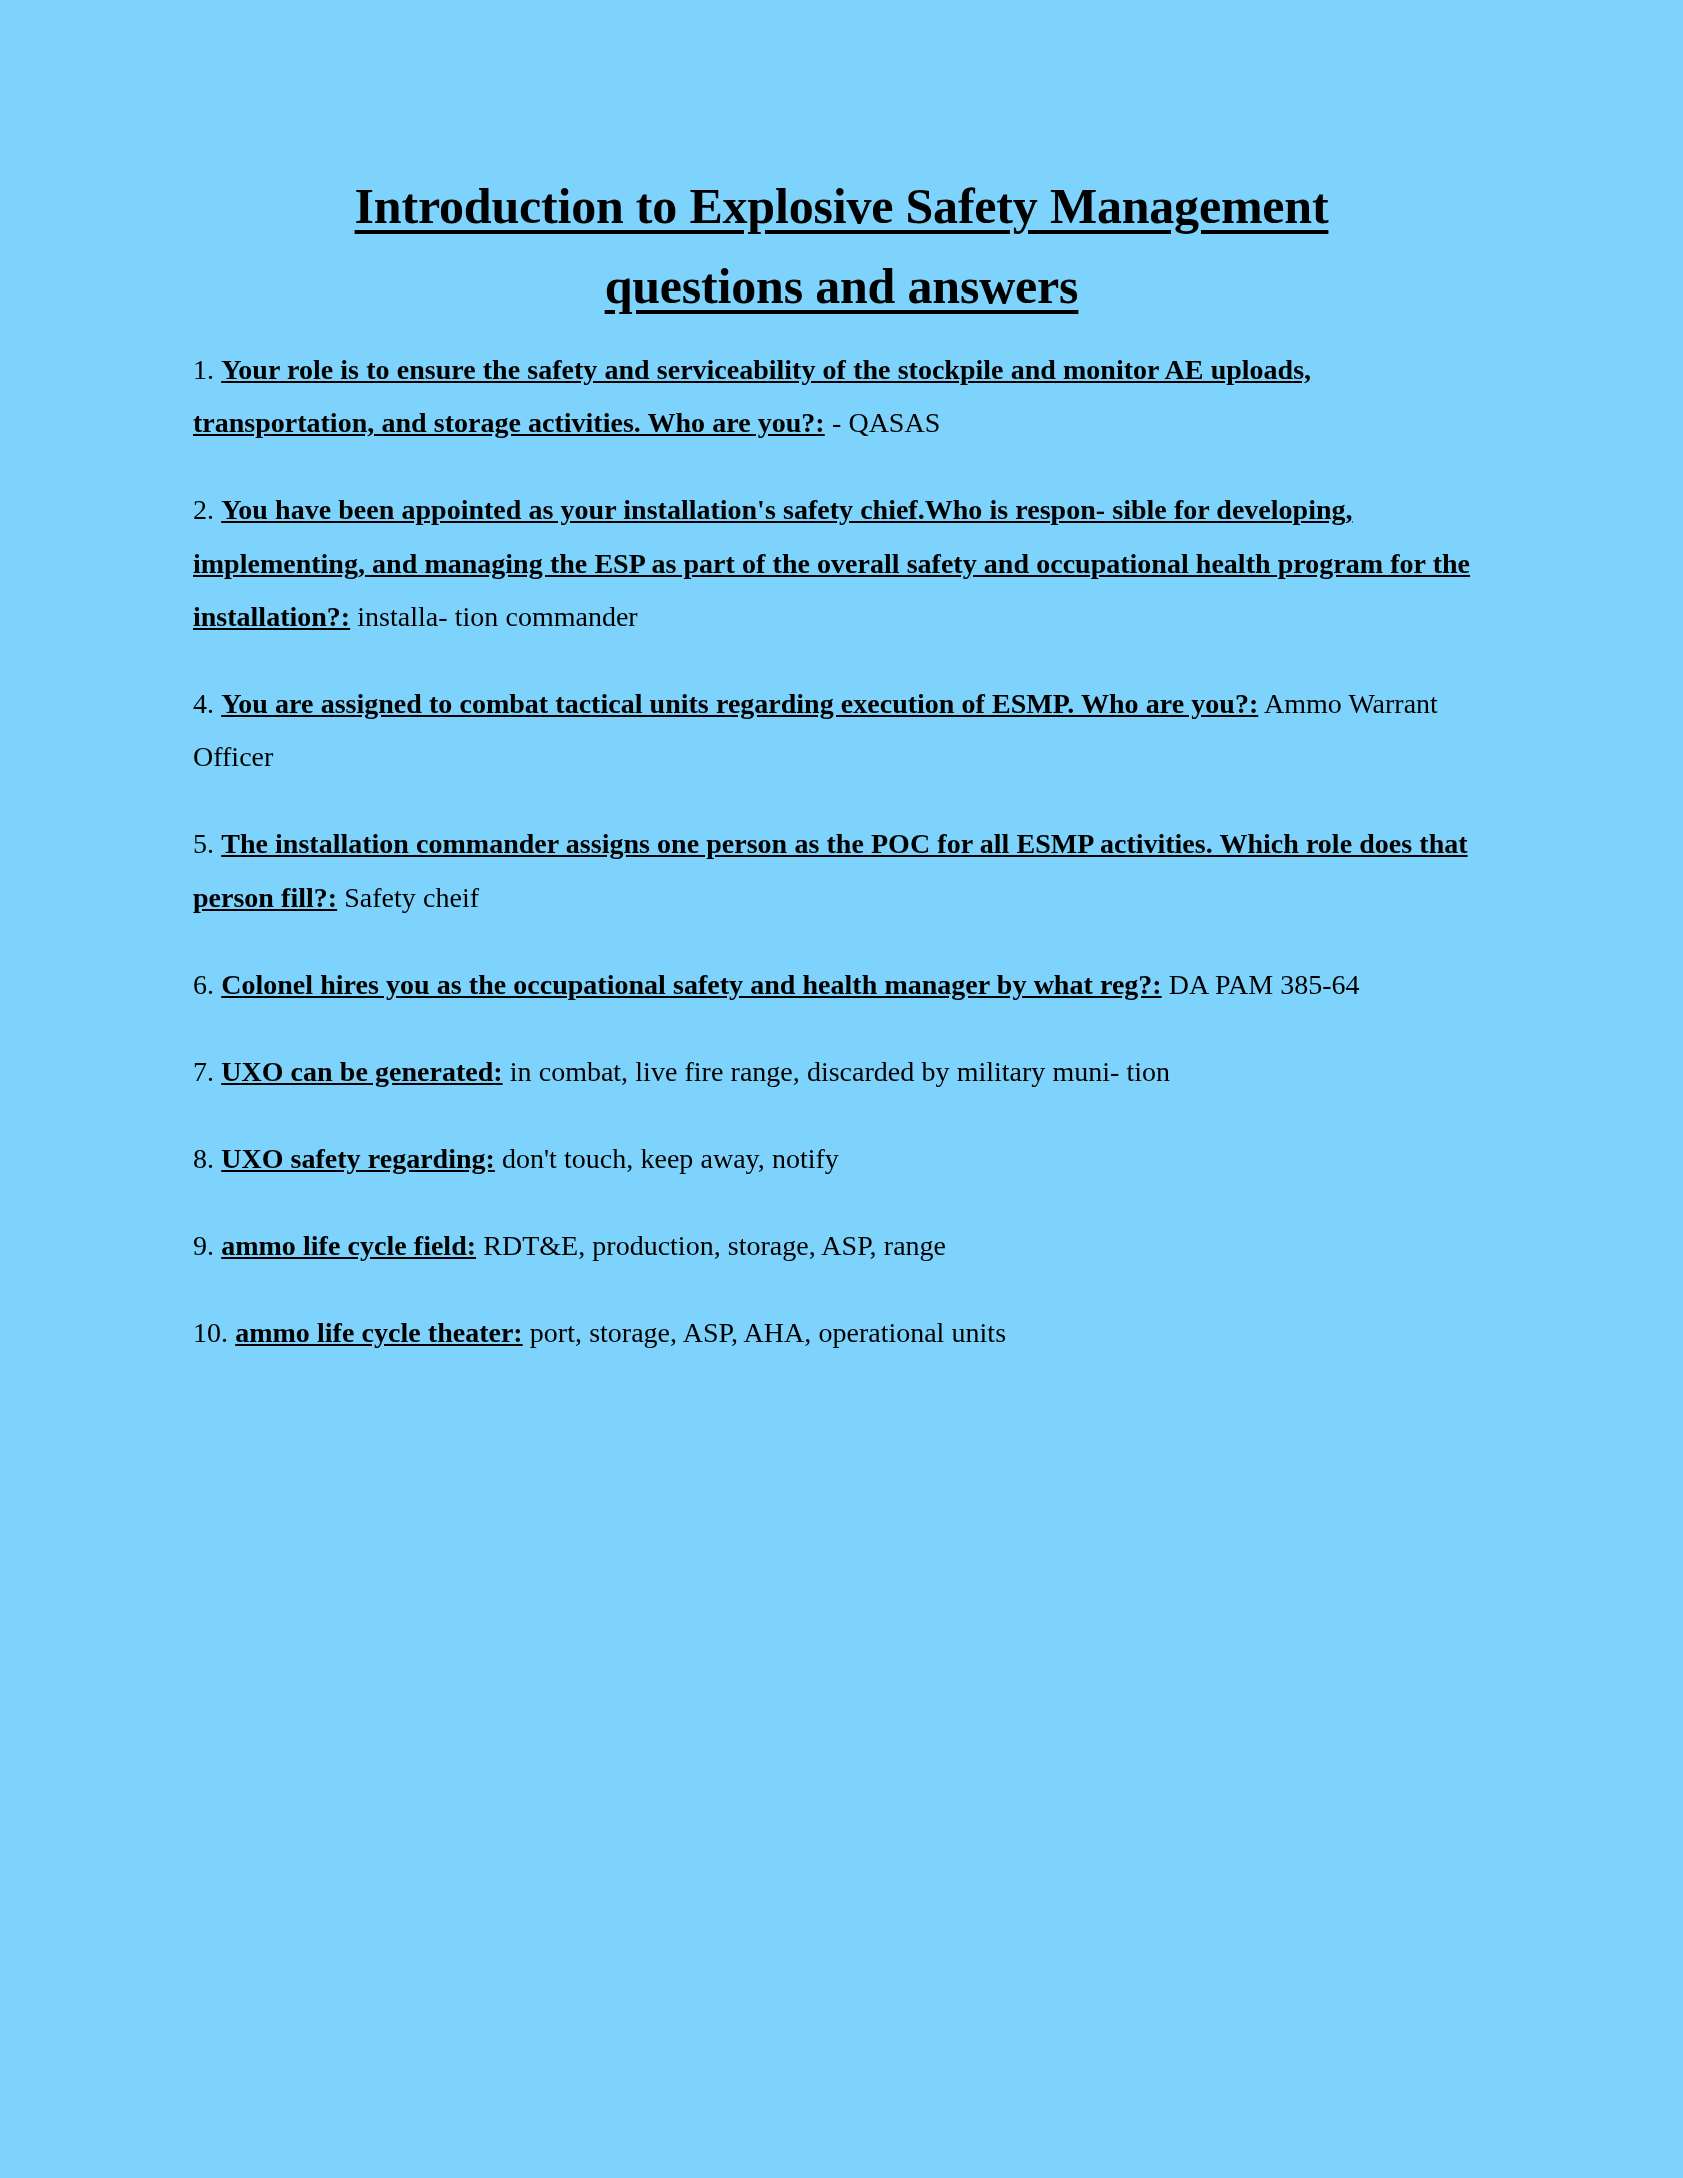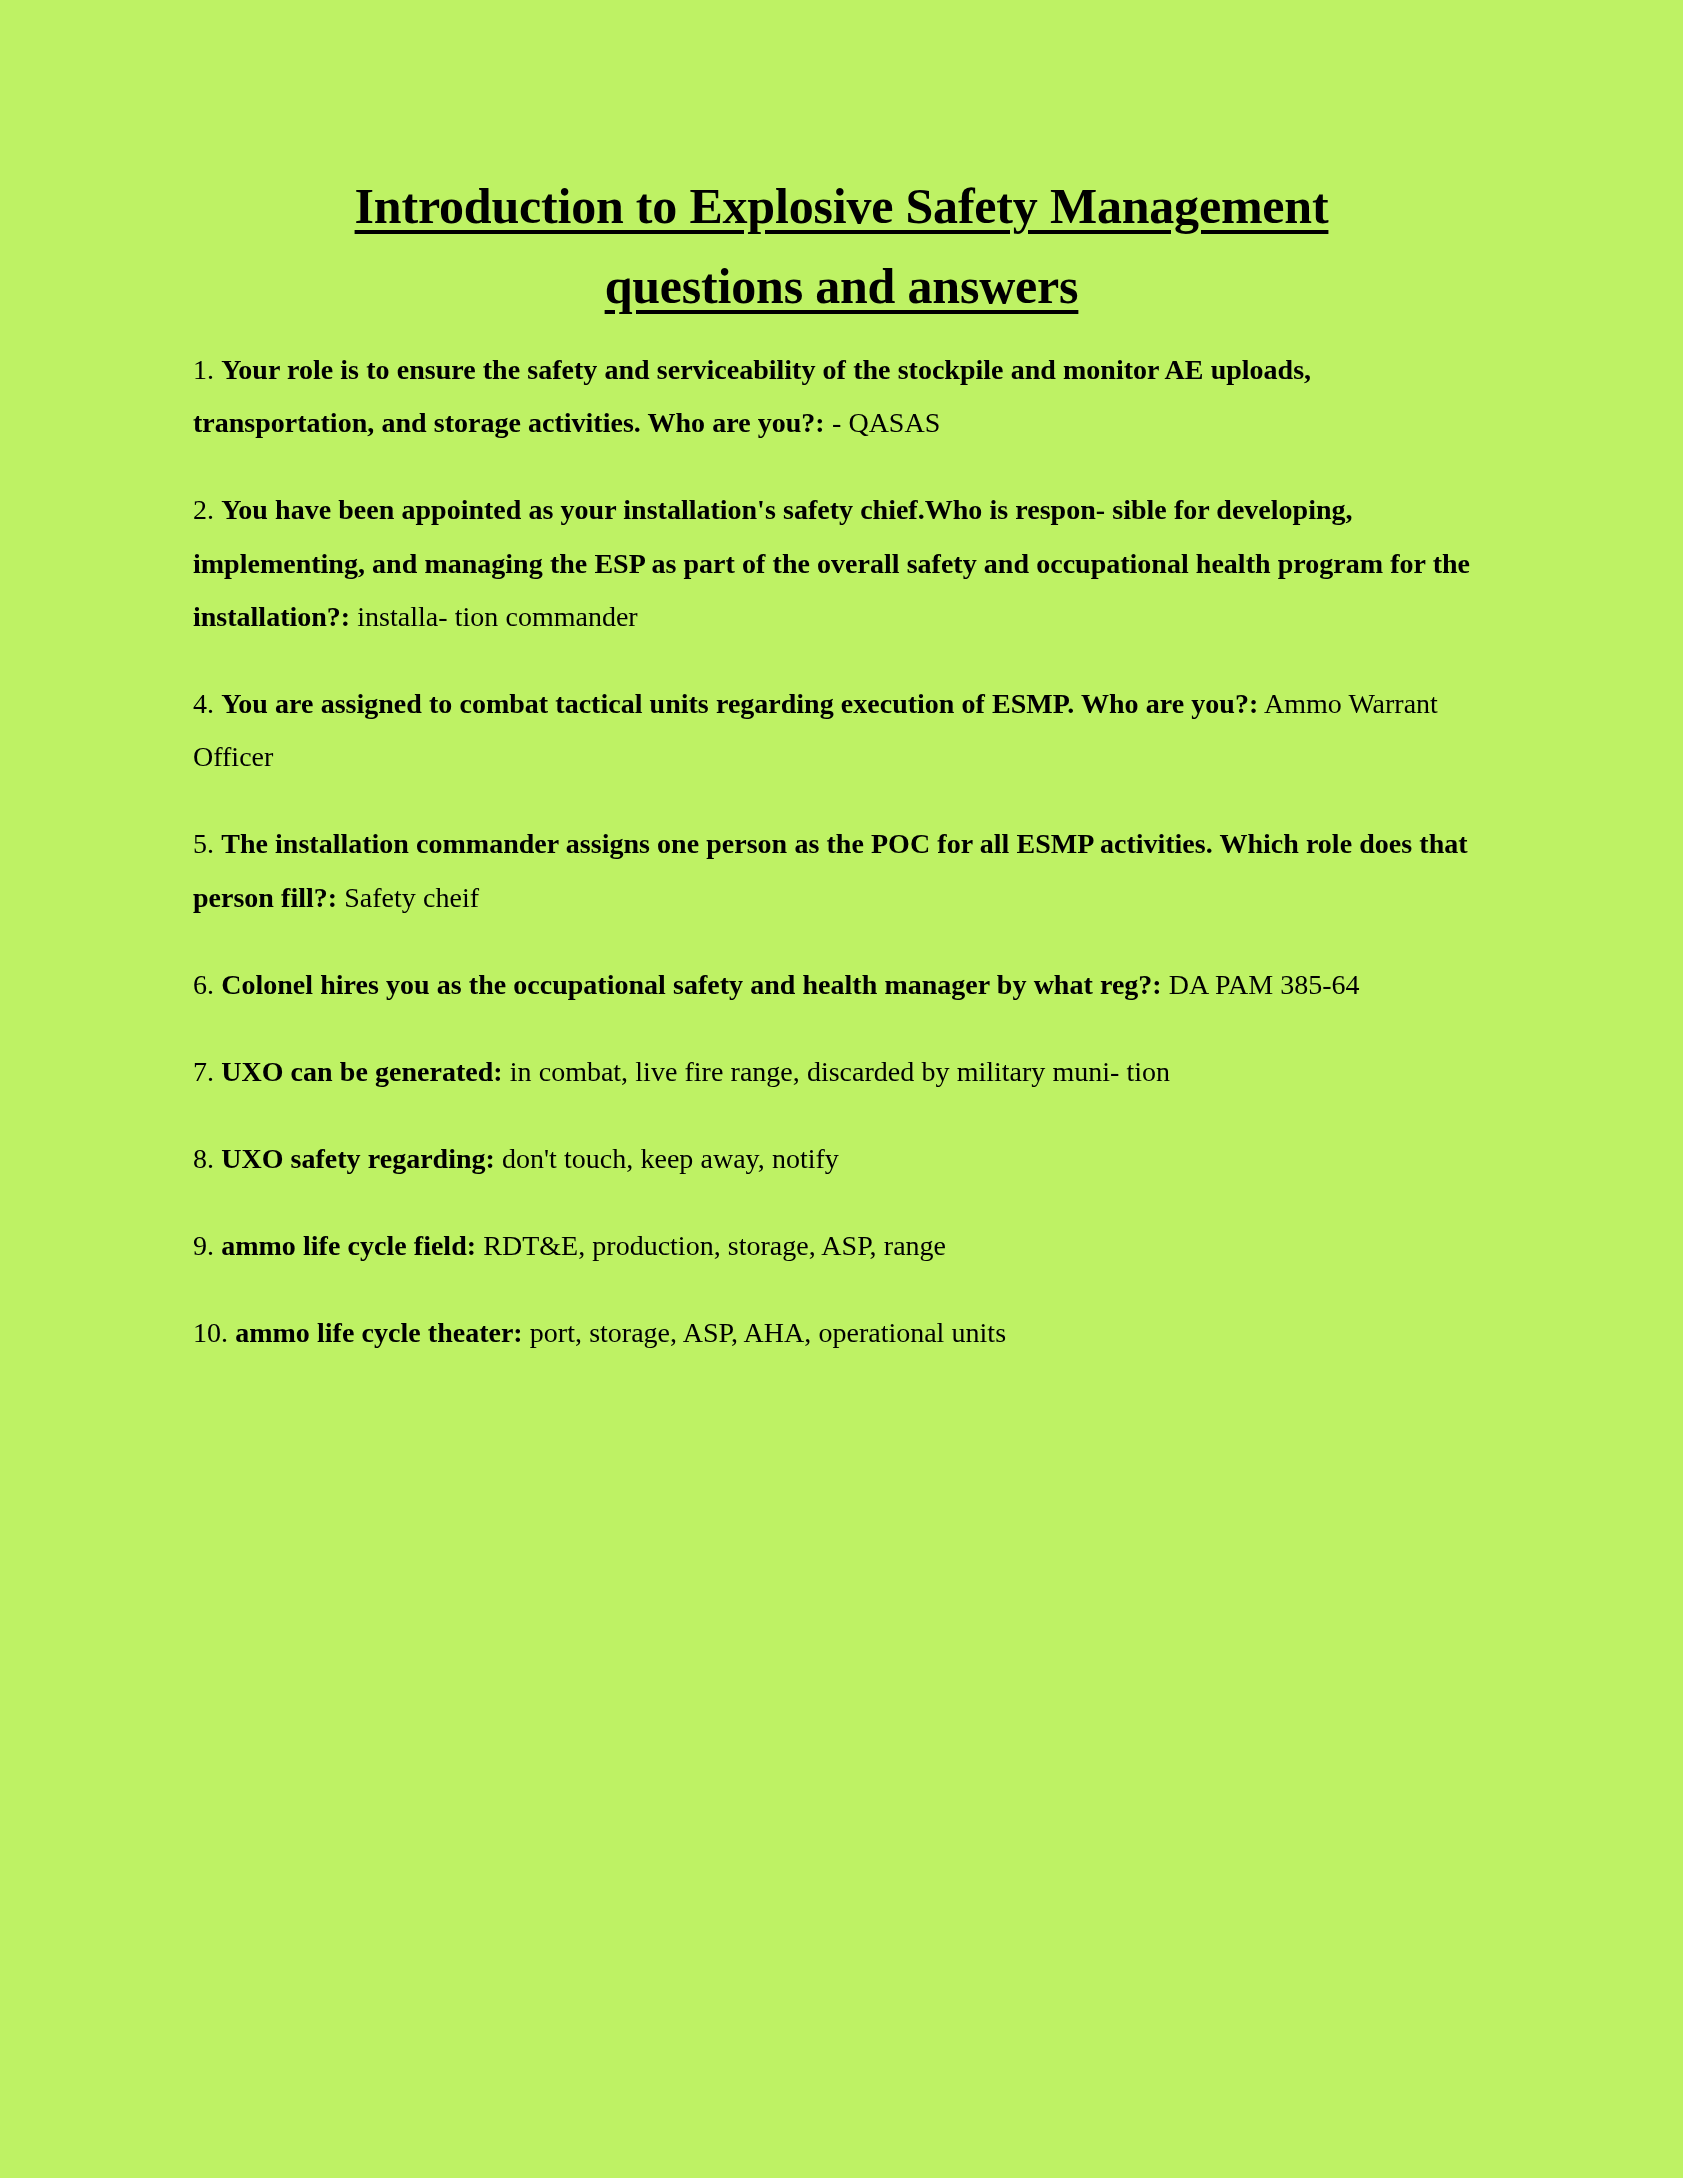--- a/index.html
+++ b/index.html
@@ -5,21 +5,21 @@
   html, body {
     margin: 0;
     padding: 0;
     background: #ffffff;
   }
 
   .page {
     position: relative;
     width: 1683px;
     height: 2178px;
-    background: #bef264;
+    background: #7dd3fc;
     margin: 0 auto;
     overflow: hidden;
     font-family: "Liberation Serif", "DejaVu Serif", serif;
     color: #000000;
   }
 
   .content {
     position: absolute;
     left: 193px;
     top: 173px;
@@ -64,20 +64,21 @@
   .qa-item:first-child {
     margin-top: 24px;
   }
 
   .qa-num {
     font-weight: normal;
   }
 
   .qa-q {
     font-weight: bold;
+    text-decoration: underline;
   }
 
   .qa-a {
     font-weight: normal;
   }
 </style>
 </head>
 <body>
 
 <div class="page">

